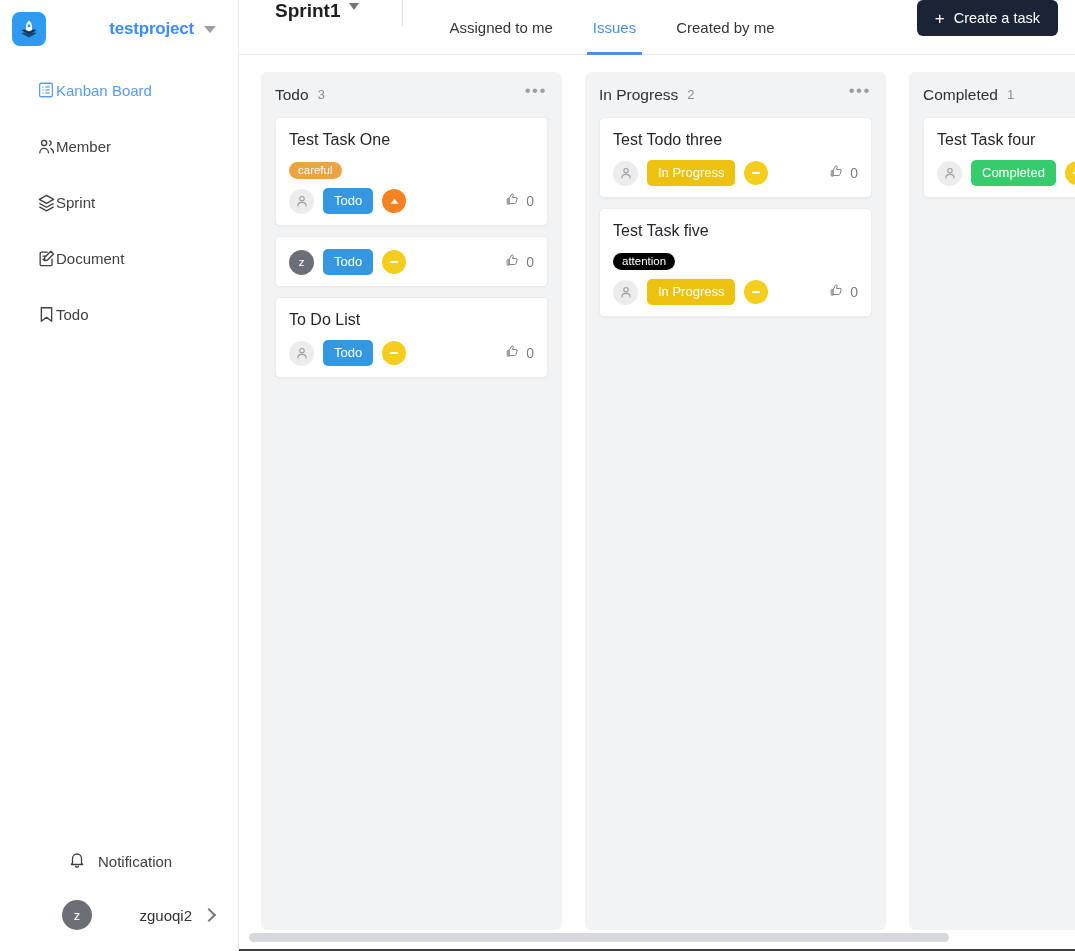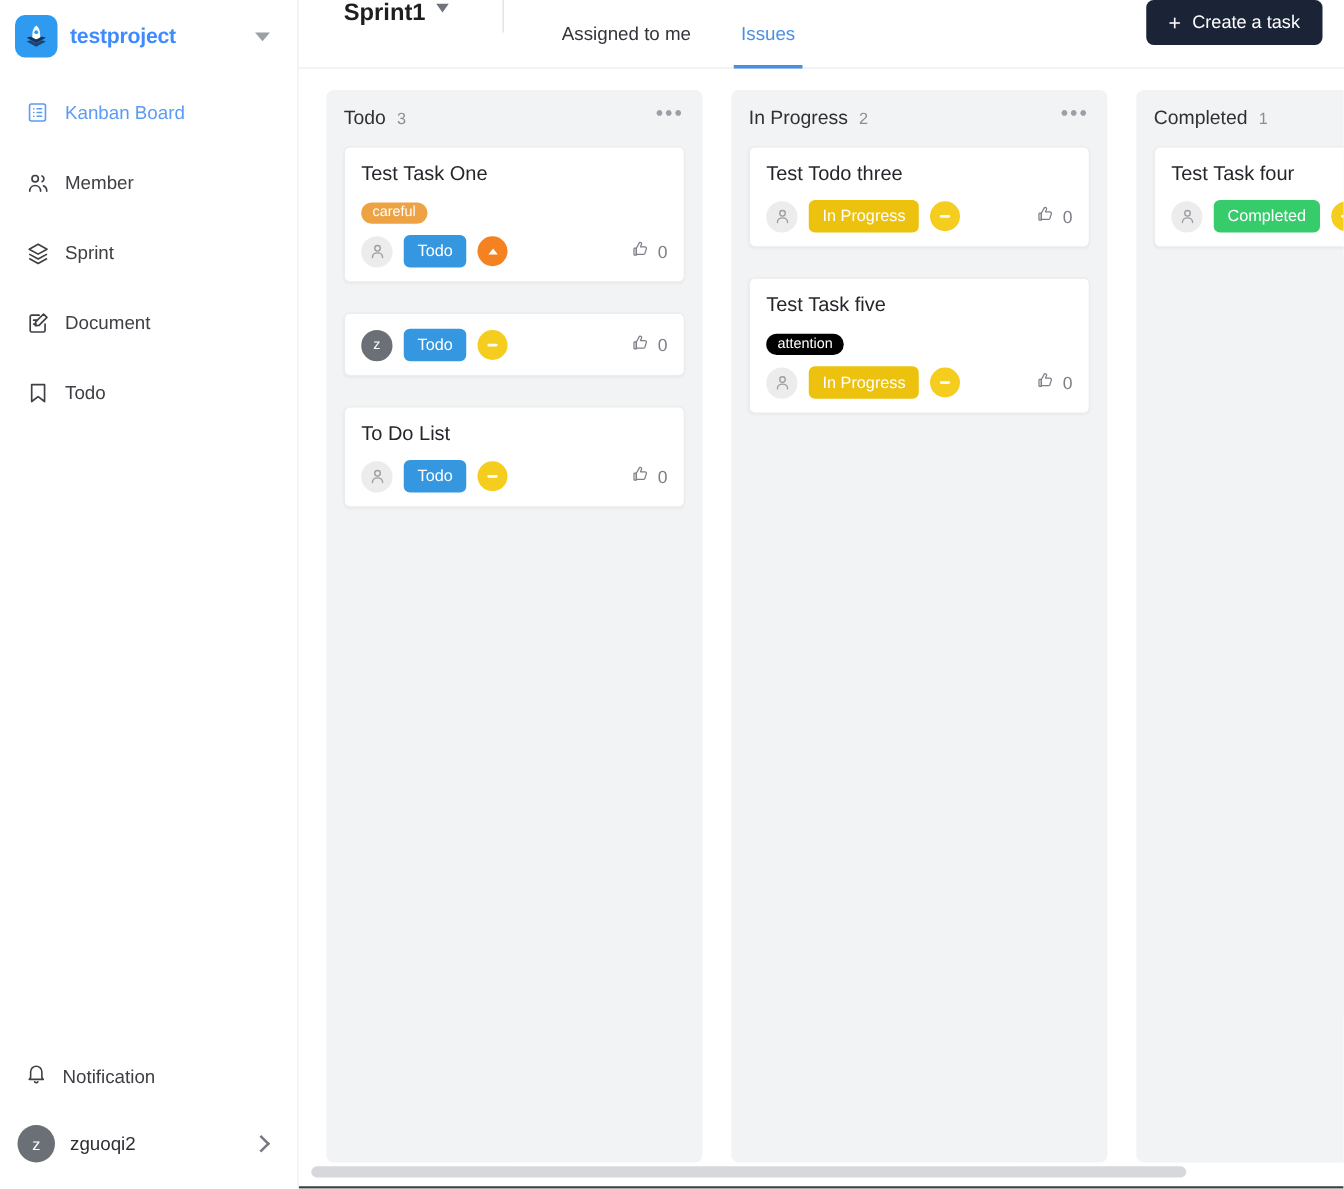--- a/index.html
+++ b/index.html
@@ -12,20 +12,21 @@
   .app { display: flex; width: 1075px; height: 951px; position: relative; }
 
   
   .sidebar {
     width: 239px; height: 951px;
     background: #ffffff;
     border-right: 1px solid #e8e9eb;
     display: flex; flex-direction: column;
     flex: 0 0 239px;
     position: relative;
+    text-align: right;
   }
   .project-header {
     display: flex; align-items: center;
     padding: 10px 12px 8px 12px;
     gap: 10px;
     height: 56px;
   }
   .logo {
     width: 34px; height: 34px; border-radius: 8px;
     background: #2e9bf0;
@@ -41,32 +42,32 @@
   .caret-down {
     width: 0; height: 0;
     border-left: 6px solid transparent;
     border-right: 6px solid transparent;
     border-top: 7px solid #9aa0a6;
     margin-right: 10px;
     flex: 0 0 auto;
   }
   .nav { padding-top: 6px; flex: 1 1 auto; }
   .nav-item {
-    display: flex; align-items: center; gap: 12px;
+    display: flex; align-items: center; 
     height: 56px;
-    padding: 0 20px;
+    padding: 0 36px;
     color: #3f4044;
     font-size: 15px;
     cursor: pointer;
   }
   .nav-item .nav-icon { width: 20px; height: 20px; display: flex; align-items: center; justify-content: center; flex: 0 0 20px; }
   .nav-item.active { color: #5b9bf4; }
   .nav-item.active .nav-icon svg { stroke: #5b9bf4; }
 
-  .sidebar-bottom { padding-bottom: 6px; }
+  .sidebar-bottom { padding-bottom: 6px; padding-left: 48px; }
   .notif-row {
     display: flex; align-items: center; gap: 12px;
     height: 48px; padding: 0 20px;
     font-size: 15px; color: #3f4044; cursor: pointer;
   }
   .user-row {
     display: flex; align-items: center; gap: 12px;
     height: 60px; padding: 0 16px 0 14px;
     cursor: pointer;
   }
@@ -167,21 +168,21 @@
     flex: 0 0 45px;
   }
   .col-title { font-size: 15.5px; color: #2f3034; }
   .col-count { font-size: 13px; color: #8a8d93; margin-left: 9px; }
   .col-dots {
     margin-left: auto; color: #9aa0a6;
     font-size: 17px; letter-spacing: 1.5px;
     line-height: 8px; cursor: pointer;
     padding-bottom: 7px;
   }
-  .cards { padding: 0 14px; display: flex; flex-direction: column; gap: 24px; }
+  .cards { padding: 0 14px; display: flex; flex-direction: column; gap: 10px; }
 
   .card {
     background: #ffffff;
     border: 1px solid #ececec;
     border-radius: 5px;
     padding: 12px 13px 11px 13px;
     box-shadow: 0 1px 2px rgba(0,0,0,0.04);
     cursor: pointer;
   }
   .card-title {
@@ -348,20 +349,23 @@
       <span class="sprint-caret"></span>
       <span class="divider-v"></span>
 
       <nav class="tabs">
         <div class="tab">
           <span>Assigned to me</span>
         </div>
         <div class="tab active">
           <span>Issues</span>
         </div>
+        <div class="tab">
+          <span>Created by me</span>
+        </div>
       </nav>
 
       <span class="spacer"></span>
 
       <button class="create-btn">
         <span class="plus-ico">+</span>
         <span>Create a task</span>
       </button>
     </header>
 

